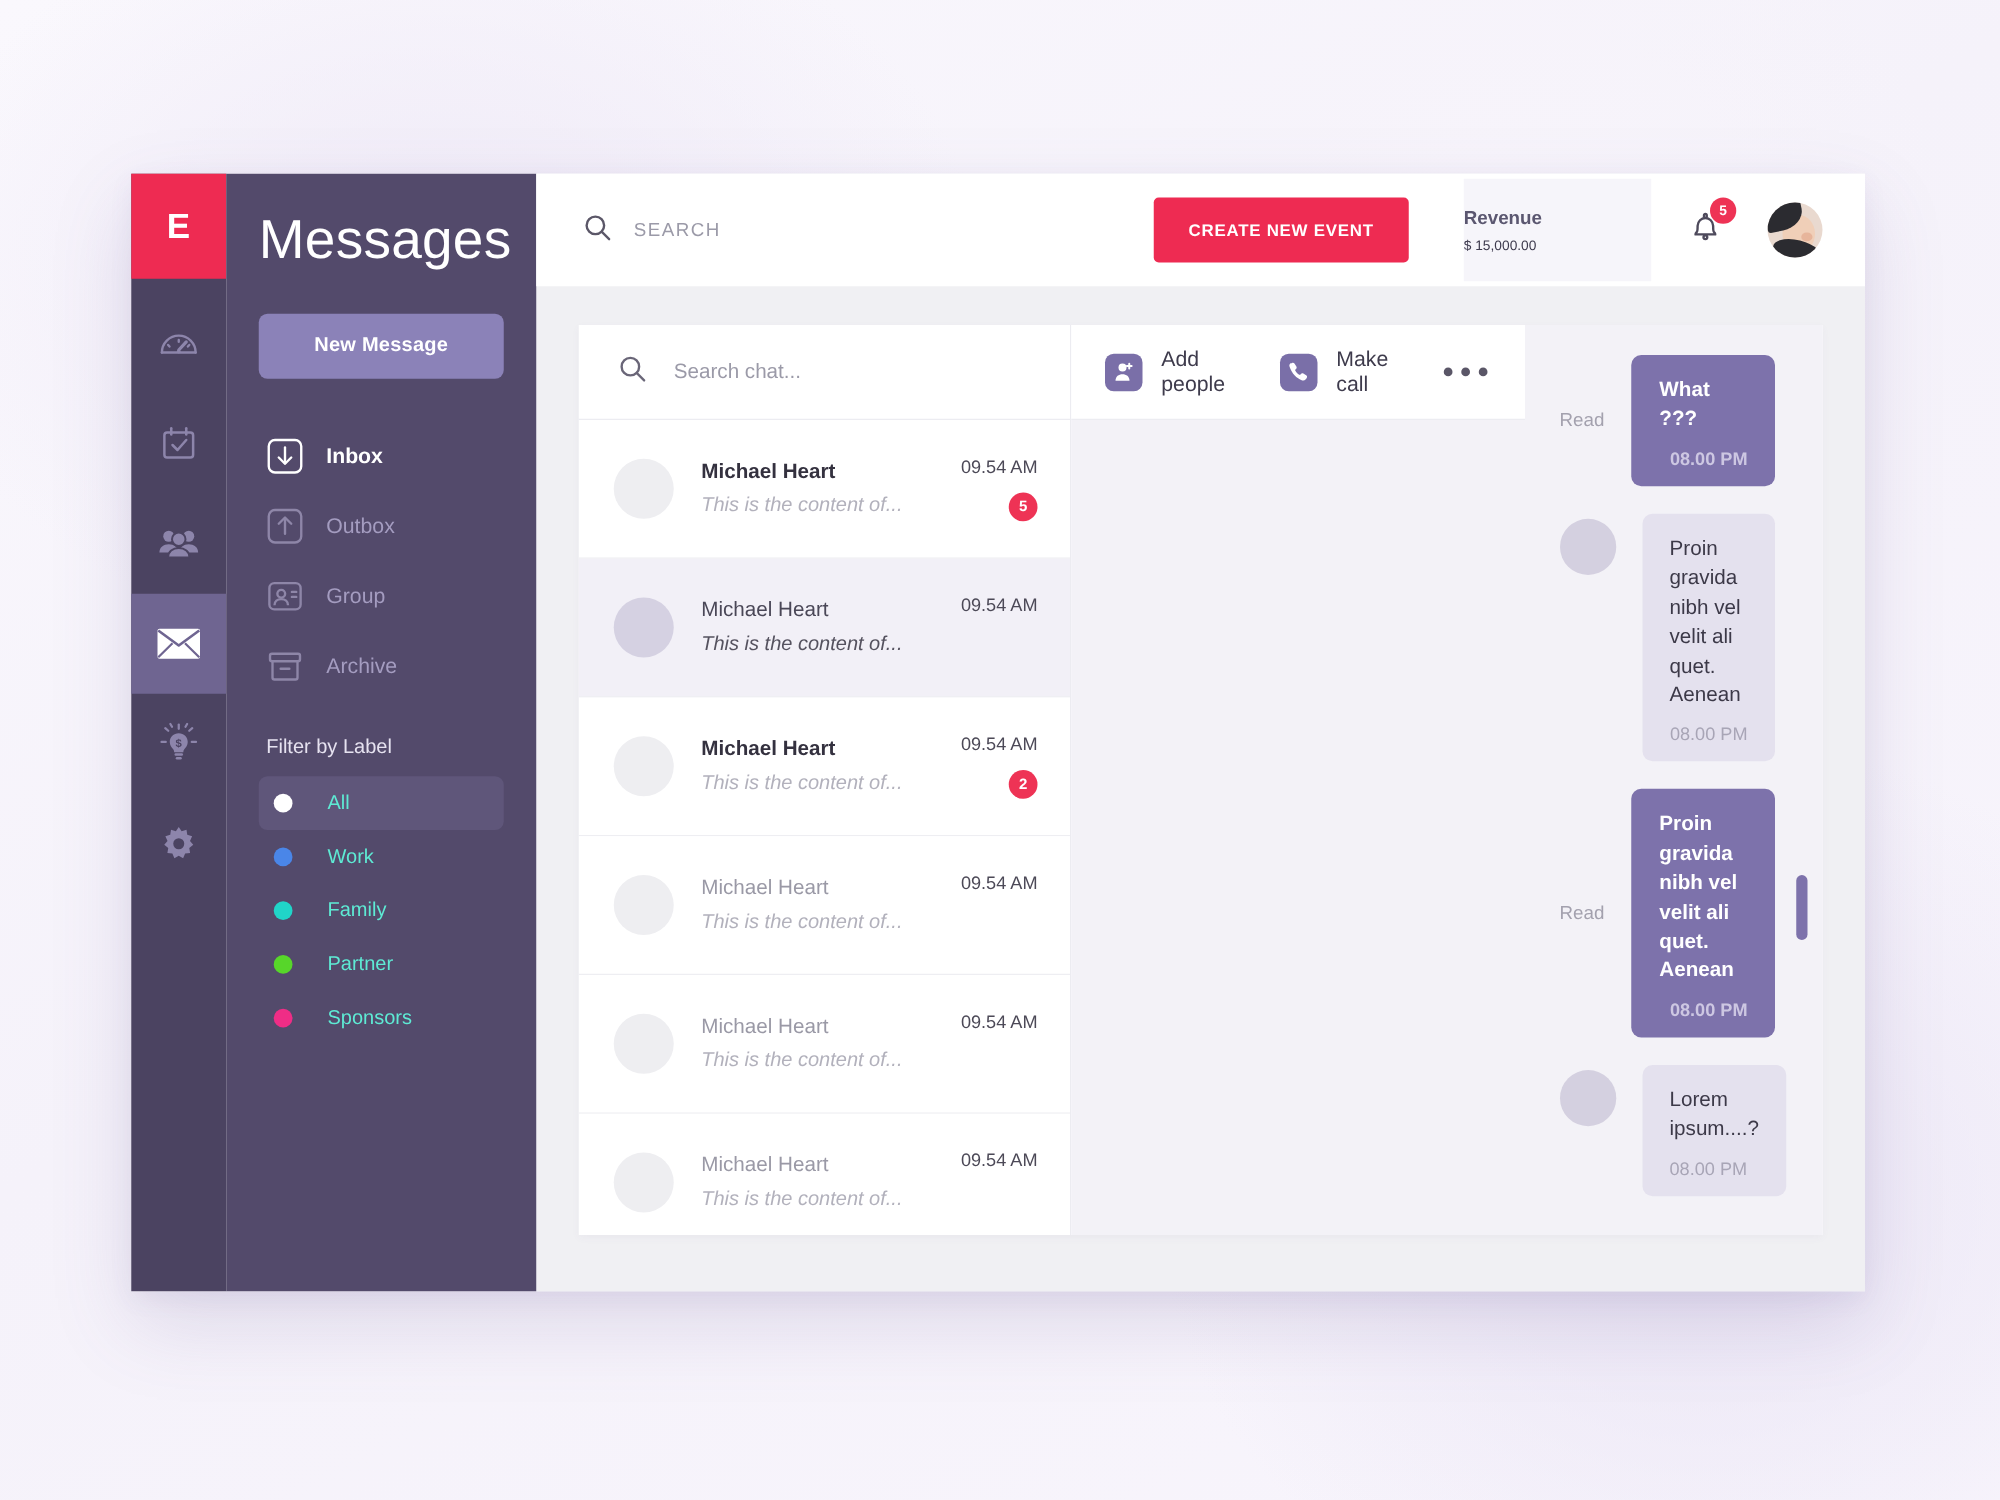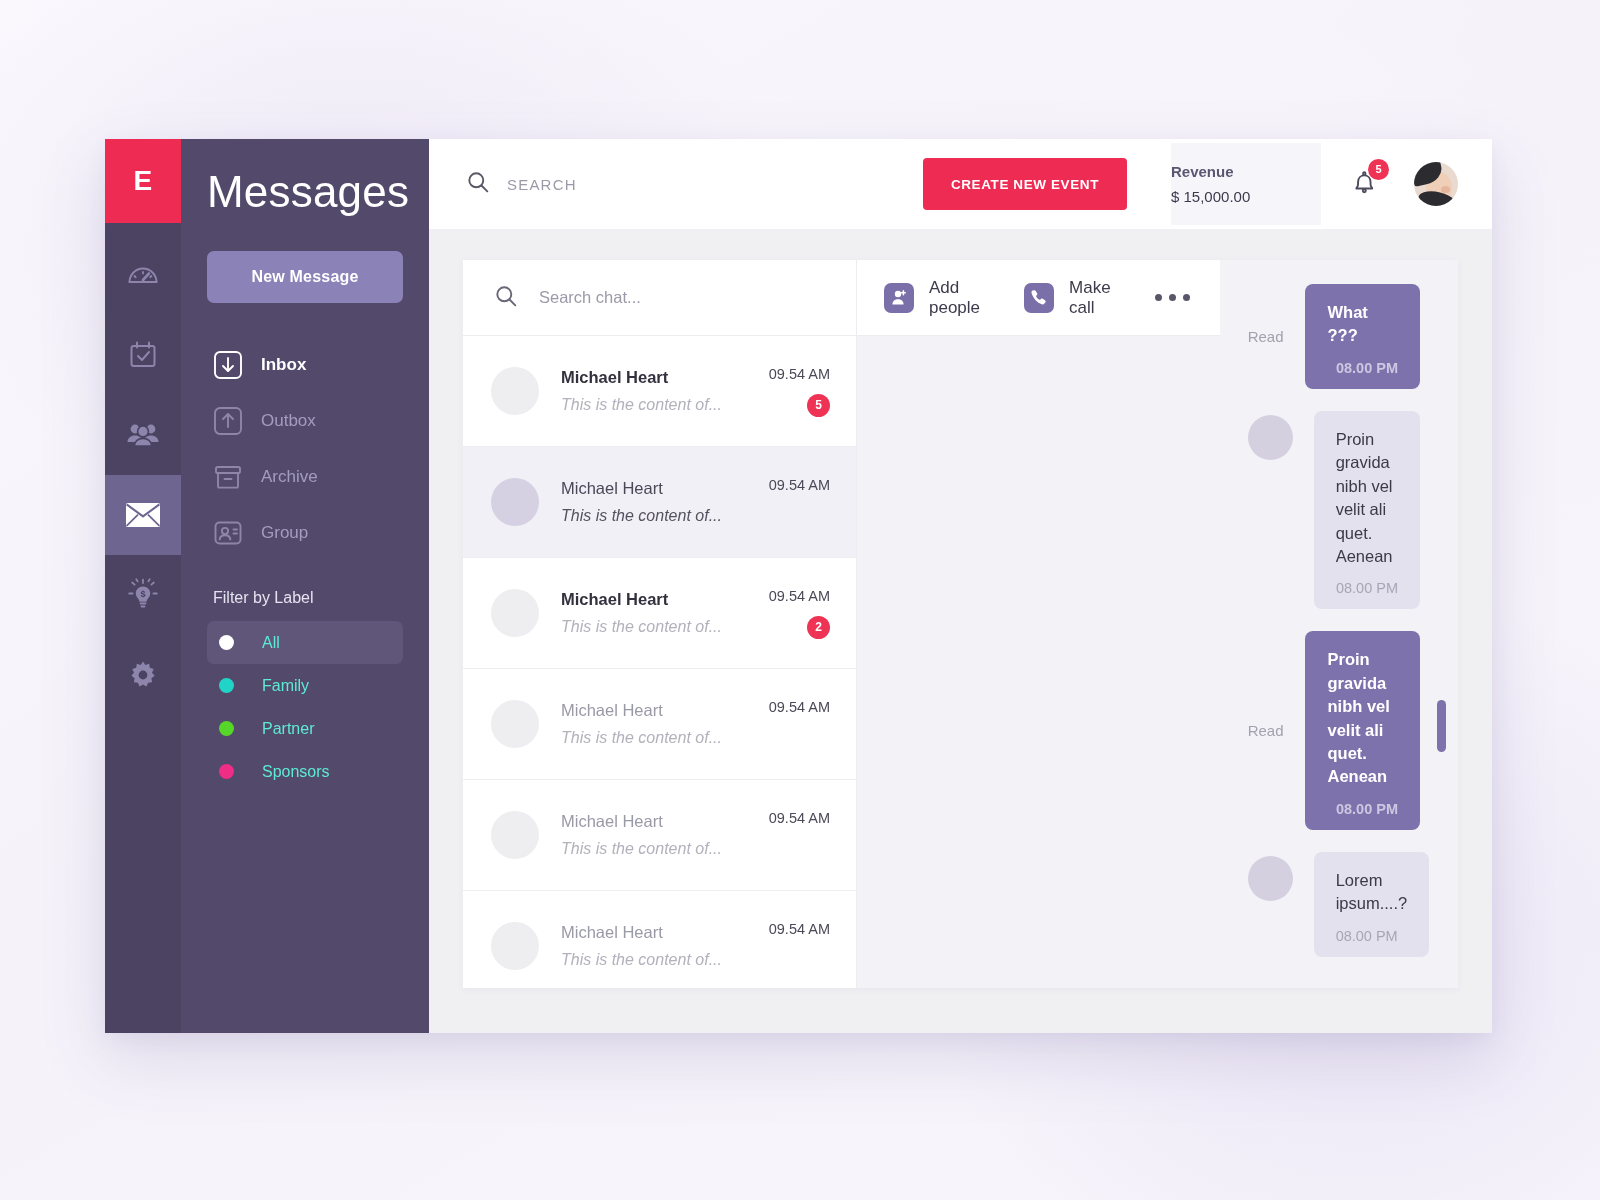--- a/index.html
+++ b/index.html
@@ -145,21 +145,21 @@
     margin-right: 44px;
   }
   .revenue-card {
     width: 150px; height: 82px;
     background: #f6f5fa;
     display: flex; flex-direction: column;
     align-items: flex-start; justify-content: center;
     margin-right: 30px;
   }
   .revenue-card .rv-label { font-size: 15px; color: #5b5770; font-weight: bold; }
-  .revenue-card .rv-value { font-size: 15px; color: #3d3a4d; margin-top: 8px; }
+  .revenue-card .rv-value { font-size: 11px; color: #3d3a4d; margin-top: 8px; }
   .bell-wrap { position: relative; margin-right: 36px; cursor: pointer; }
   .bell-badge {
     position: absolute; top: -9px; right: -11px;
     background: #ee3355; color: #fff;
     width: 21px; height: 21px; border-radius: 50%;
     font-size: 11px; display: flex; align-items: center; justify-content: center;
     font-weight: bold;
   }
   .avatar-top {
     width: 44px; height: 44px; border-radius: 50%;
@@ -456,48 +456,52 @@
             <line x1="15" y1="21" x2="15" y2="8.5" stroke-linecap="round"></line>
             <polyline points="10,13 15,8 20,13" stroke-linecap="round" stroke-linejoin="round"></polyline>
           </svg>
         </span>
         <span class="nav-label">Outbox</span>
       </div>
 
       <div class="nav-item">
         <span class="nav-ico">
           <svg width="30" height="30" viewBox="0 0 30 30" fill="none" stroke="#8e86a8" stroke-width="1.9">
-            <rect x="3" y="5" width="24" height="6" rx="1.6"></rect>
-            <path d="M5 11v13a1.6 1.6 0 0 0 1.6 1.6h16.8A1.6 1.6 0 0 0 25 24V11"></path>
-            <line x1="11.5" y1="17" x2="18.5" y2="17" stroke-linecap="round"></line>
-          </svg>
-        </span>
-        <span class="nav-label">Archive</span>
-      </div>
-
-      <div class="nav-item">
-        <span class="nav-ico">
-          <svg width="30" height="30" viewBox="0 0 30 30" fill="none" stroke="#8e86a8" stroke-width="1.9">
             <rect x="2.5" y="4.5" width="25" height="21" rx="4"></rect>
             <circle cx="12" cy="13" r="3.1"></circle>
             <path d="M6.6 22.2c0-3.2 2.4-4.9 5.4-4.9s5.4 1.7 5.4 4.9"></path>
             <line x1="20.5" y1="11.5" x2="24" y2="11.5" stroke-linecap="round"></line>
             <line x1="20.5" y1="15.5" x2="24" y2="15.5" stroke-linecap="round"></line>
           </svg>
         </span>
         <span class="nav-label">Group</span>
       </div>
+
+      <div class="nav-item">
+        <span class="nav-ico">
+          <svg width="30" height="30" viewBox="0 0 30 30" fill="none" stroke="#8e86a8" stroke-width="1.9">
+            <rect x="3" y="5" width="24" height="6" rx="1.6"></rect>
+            <path d="M5 11v13a1.6 1.6 0 0 0 1.6 1.6h16.8A1.6 1.6 0 0 0 25 24V11"></path>
+            <line x1="11.5" y1="17" x2="18.5" y2="17" stroke-linecap="round"></line>
+          </svg>
+        </span>
+        <span class="nav-label">Archive</span>
+      </div>
     </div>
 
     <div class="filter-title">Filter by Label</div>
 
     <div class="label-list">
       <div class="label-item active">
         <span class="label-dot" style="background:#ffffff"></span>
         <span class="label-text">All</span>
+      </div>
+      <div class="label-item">
+        <span class="label-dot" style="background:#4a86e8"></span>
+        <span class="label-text">Work</span>
       </div>
       <div class="label-item">
         <span class="label-dot" style="background:#20d5c8"></span>
         <span class="label-text">Family</span>
       </div>
       <div class="label-item">
         <span class="label-dot" style="background:#57d62a"></span>
         <span class="label-text">Partner</span>
       </div>
       <div class="label-item">

